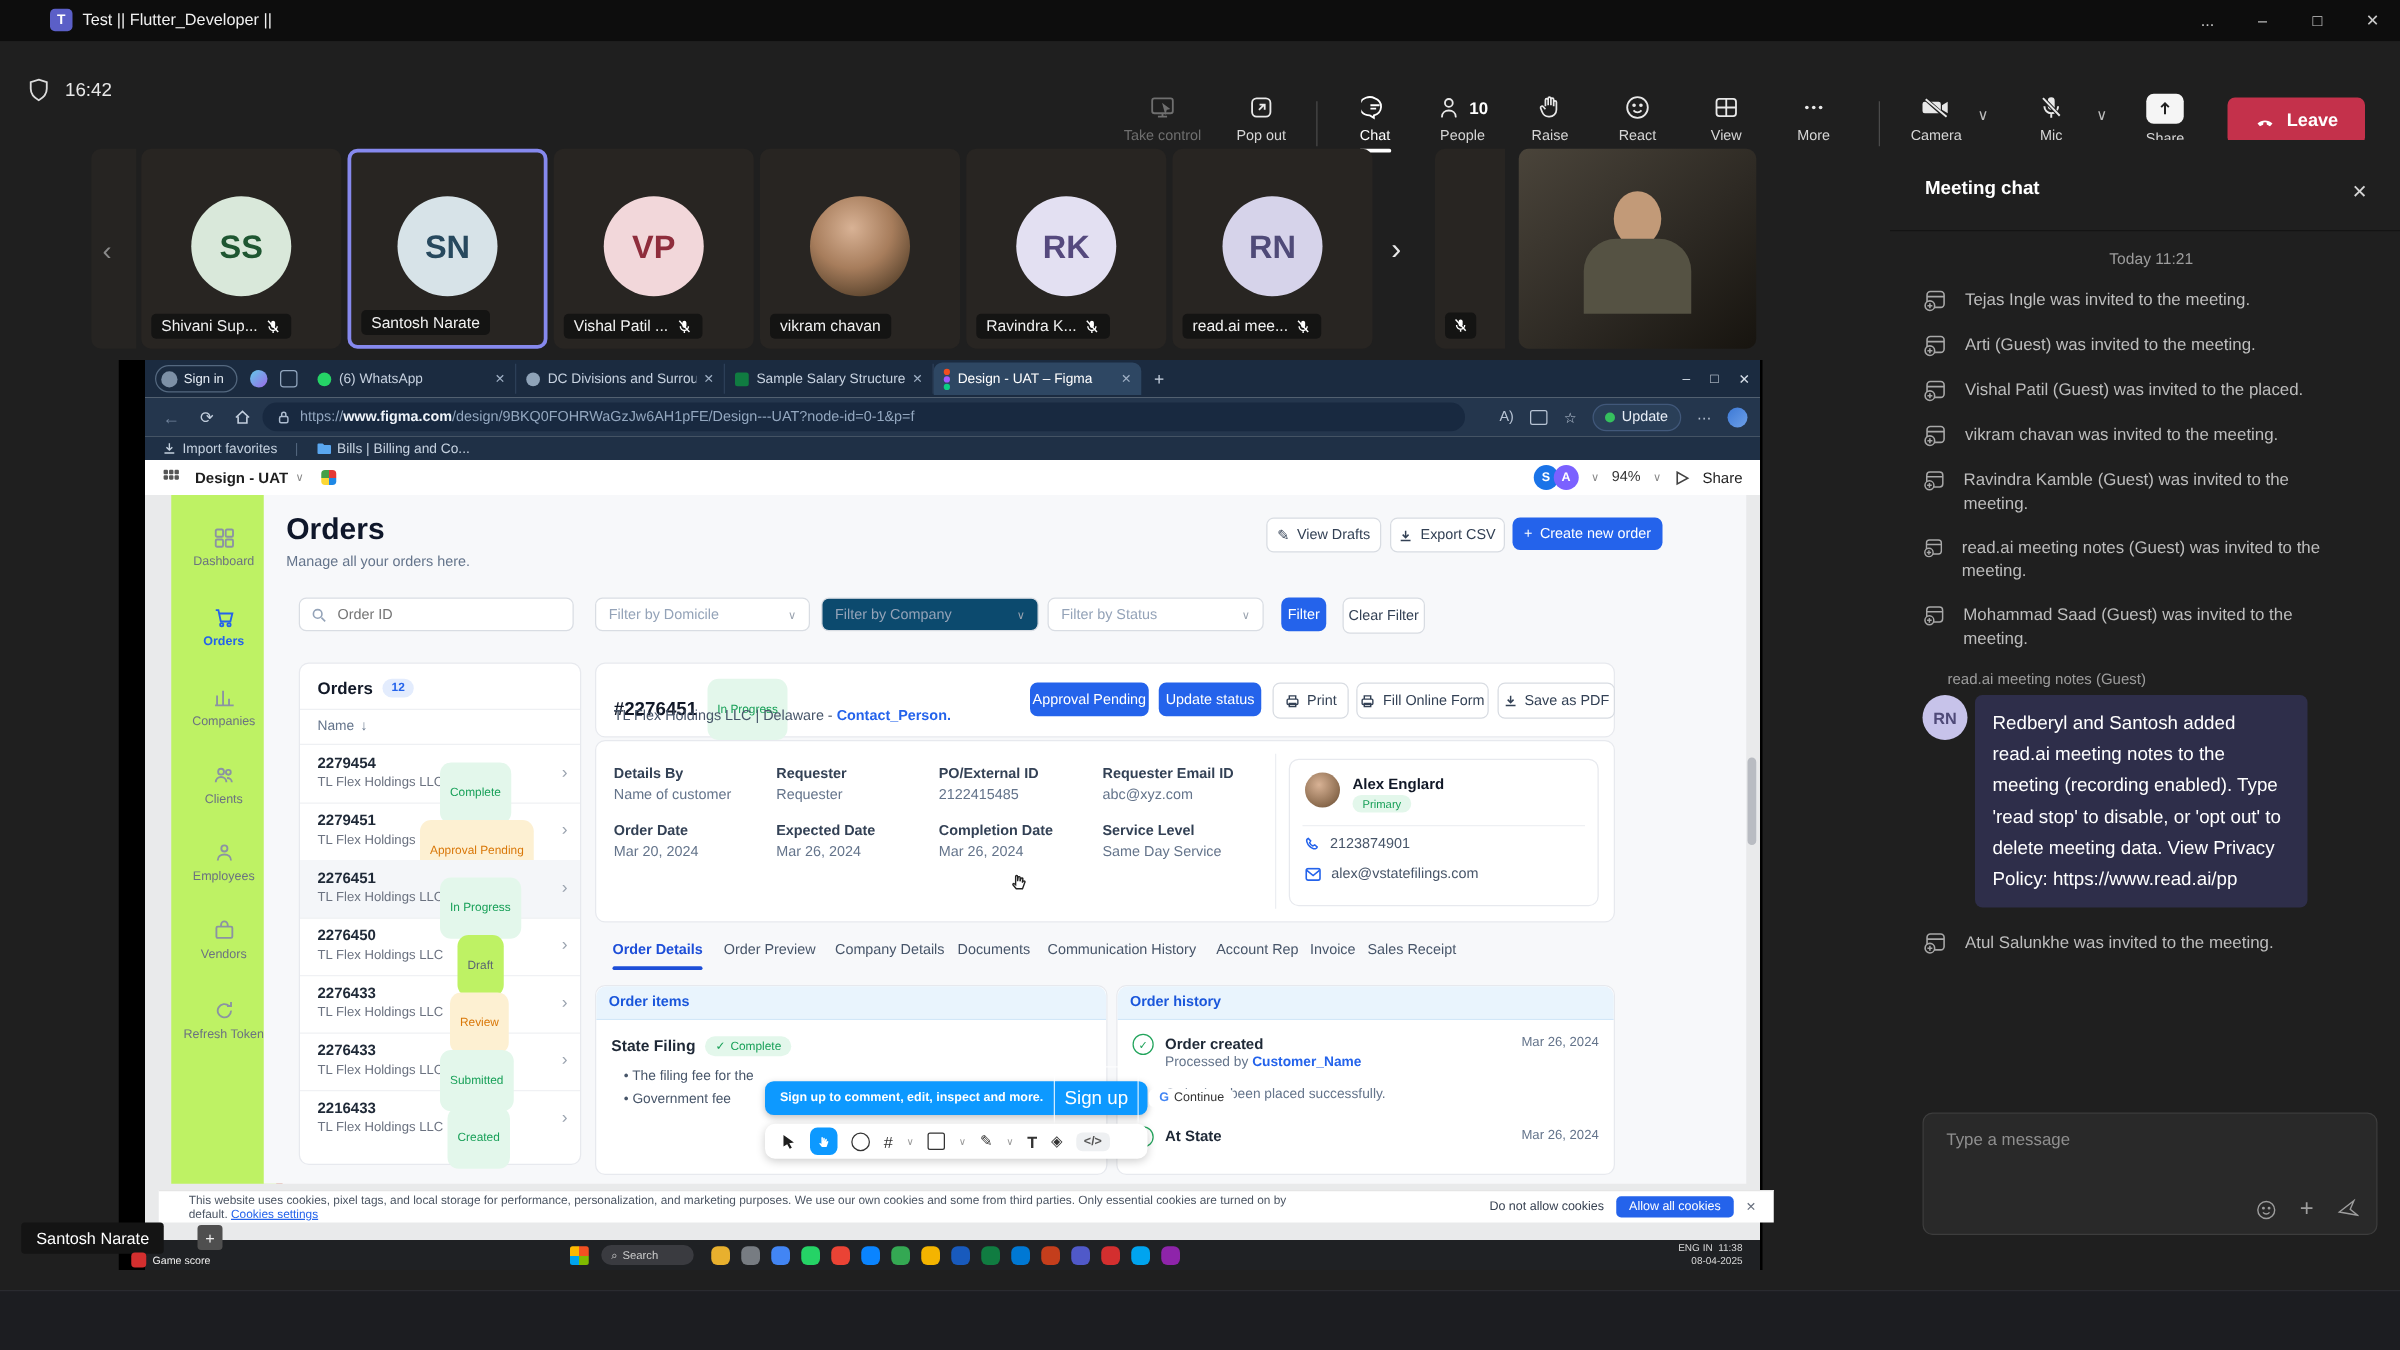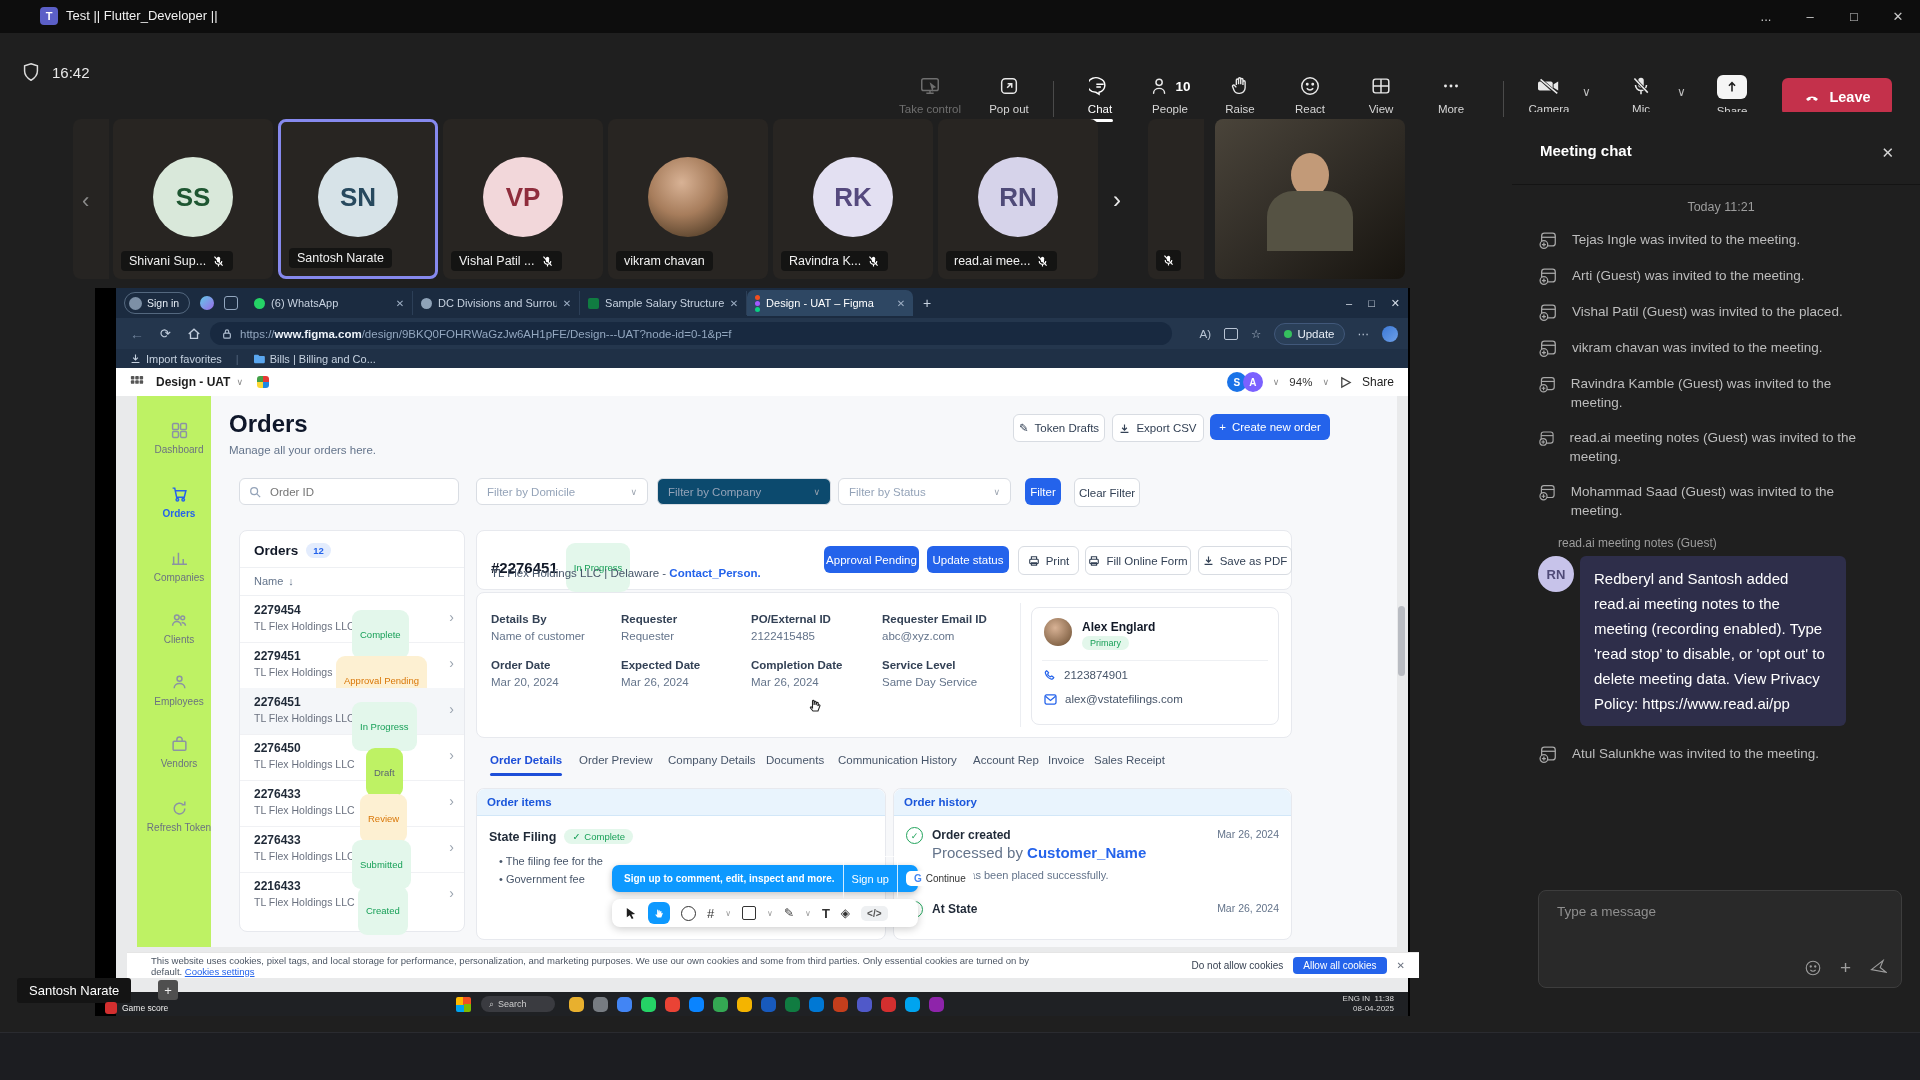--- a/index.html
+++ b/index.html
@@ -426,21 +426,21 @@
             </svg>
           <span>Refresh Token</span>
         </div>
       </div>
 
       <div class="appmain">
         <div class="abs" style="left:18px;top:14px;font-size:24px;font-weight:bold;color:#0f172a;">Orders</div>
         <div class="abs" style="left:18px;top:48px;font-size:11.5px;color:#64748b;">Manage all your orders here.</div>
         <div class="abs btn-outline" style="left:802px;top:18px;width:90px;height:26px;">
             <span>✎</span>
-            <span>Token Drafts</span>
+            <span>View Drafts</span>
           </div>
         <div class="abs btn-outline" style="left:901px;top:18px;width:90px;height:26px;">
           <svg width="11" height="11" viewBox="0 0 14 14" fill="none" stroke="#334155" stroke-width="1.5">
               <path d="M7 2v7M4 6l3 3 3-3M2 12h10"></path>
             </svg>
           <span>Export CSV</span>
         </div>
         <div class="abs btn-blue" style="left:999px;top:18px;width:120px;height:26px;">
             <span>+</span>
             <span>Create new order</span>
@@ -640,33 +640,33 @@
           </div>
           <div class="abs" style="left:22px;top:66px;font-size:11px;color:#475569;">• <span>The filing fee for the</span></div>
           <div class="abs" style="left:22px;top:84px;font-size:11px;color:#475569;">• <span>Government fee</span></div>
         </div>
 
         <div class="card" style="left:682px;top:392px;width:397px;height:150px;">
           <div class="phead">Order history</div>
           <span class="abs" style="left:12px;top:38px;width:15px;height:15px;border:1.6px solid #22a45c;border-radius:50%;color:#22a45c;font-size:9px;display:flex;align-items:center;justify-content:center;">✓</span>
           <b class="abs" style="left:38px;top:39px;font-size:12px;color:#1f2937;">Order created</b>
           <span class="abs" style="right:12px;top:39px;font-size:10.5px;color:#64748b;">Mar 26, 2024</span>
-          <span class="abs" style="left:38px;top:55px;font-size:15px;color:#64748b;"><span>Processed by</span> <b style="color:#2463eb;">Customer_Name</b></span>
+          <span class="abs" style="left:38px;top:55px;font-size:11px;color:#64748b;"><span>Processed by</span> <b style="color:#2463eb;">Customer_Name</b></span>
           <span class="abs" style="left:38px;top:80px;font-size:11px;color:#64748b;">Order has been placed successfully.</span>
           <span class="abs" style="left:12px;top:112px;width:15px;height:15px;border:1.6px solid #22a45c;border-radius:50%;color:#22a45c;font-size:9px;display:flex;align-items:center;justify-content:center;">✓</span>
           <b class="abs" style="left:38px;top:113px;font-size:12px;color:#1f2937;">At State</b>
           <span class="abs" style="right:12px;top:113px;font-size:10.5px;color:#64748b;">Mar 26, 2024</span>
         </div>
       </div>
 
       <div class="abs" style="left:1282px;top:210px;width:7px;height:70px;background:#b9bcc2;border-radius:4px;"></div>
 
       <div class="abs flex" style="left:496px;top:469px;width:306px;height:27px;background:#0d99ff;border-radius:7px;gap:8px;padding:0 6px 0 12px;box-sizing:border-box;box-shadow:0 2px 6px rgba(0,0,0,.25);">
         <span style="font-size:10px;font-weight:bold;color:#fff;white-space:nowrap;">Sign up to comment, edit, inspect and more.</span>
-        <span style="border:1px solid rgba(255,255,255,.8);border-radius:5px;font-size:11px;color:#fff;padding:16px 8px;white-space:nowrap;">Sign up</span>
+        <span style="border:1px solid rgba(255,255,255,.8);border-radius:5px;font-size:15px;color:#fff;padding:16px 8px;white-space:nowrap;">Sign up</span>
         <span class="flex" style="background:#fff;border-radius:5px;font-size:10px;color:#333;padding:2px 8px;gap:4px;white-space:nowrap;">
             <b style="color:#4285f4;">G</b>
             <span>Continue</span>
           </span>
       </div>
 
       <div class="abs flex" style="left:496px;top:503px;width:306px;height:28px;background:#fff;border-radius:8px;box-shadow:0 2px 8px rgba(0,0,0,.2);gap:11px;padding:0 12px;box-sizing:border-box;">
         <svg width="13" height="13" viewBox="0 0 14 14" fill="#1e1e1e">
             <path d="M3 1l9 6.5-4 .6 2.2 4-1.8.9-2.2-4L3 11z"></path>
           </svg>

